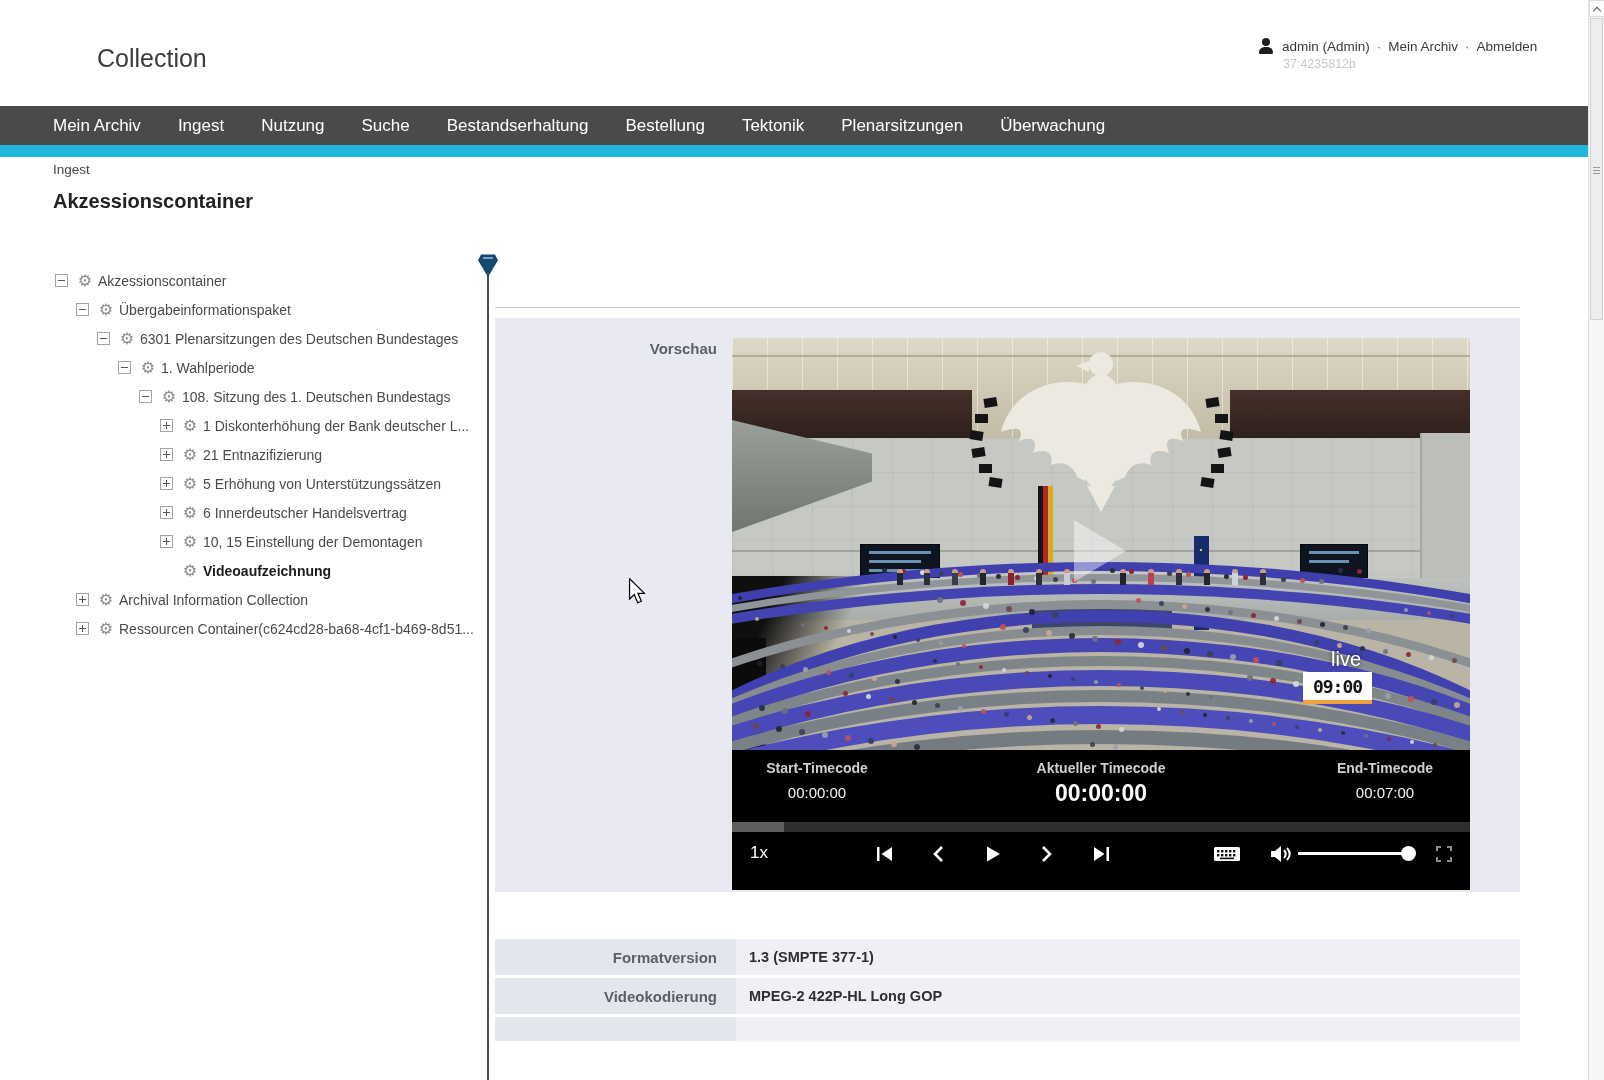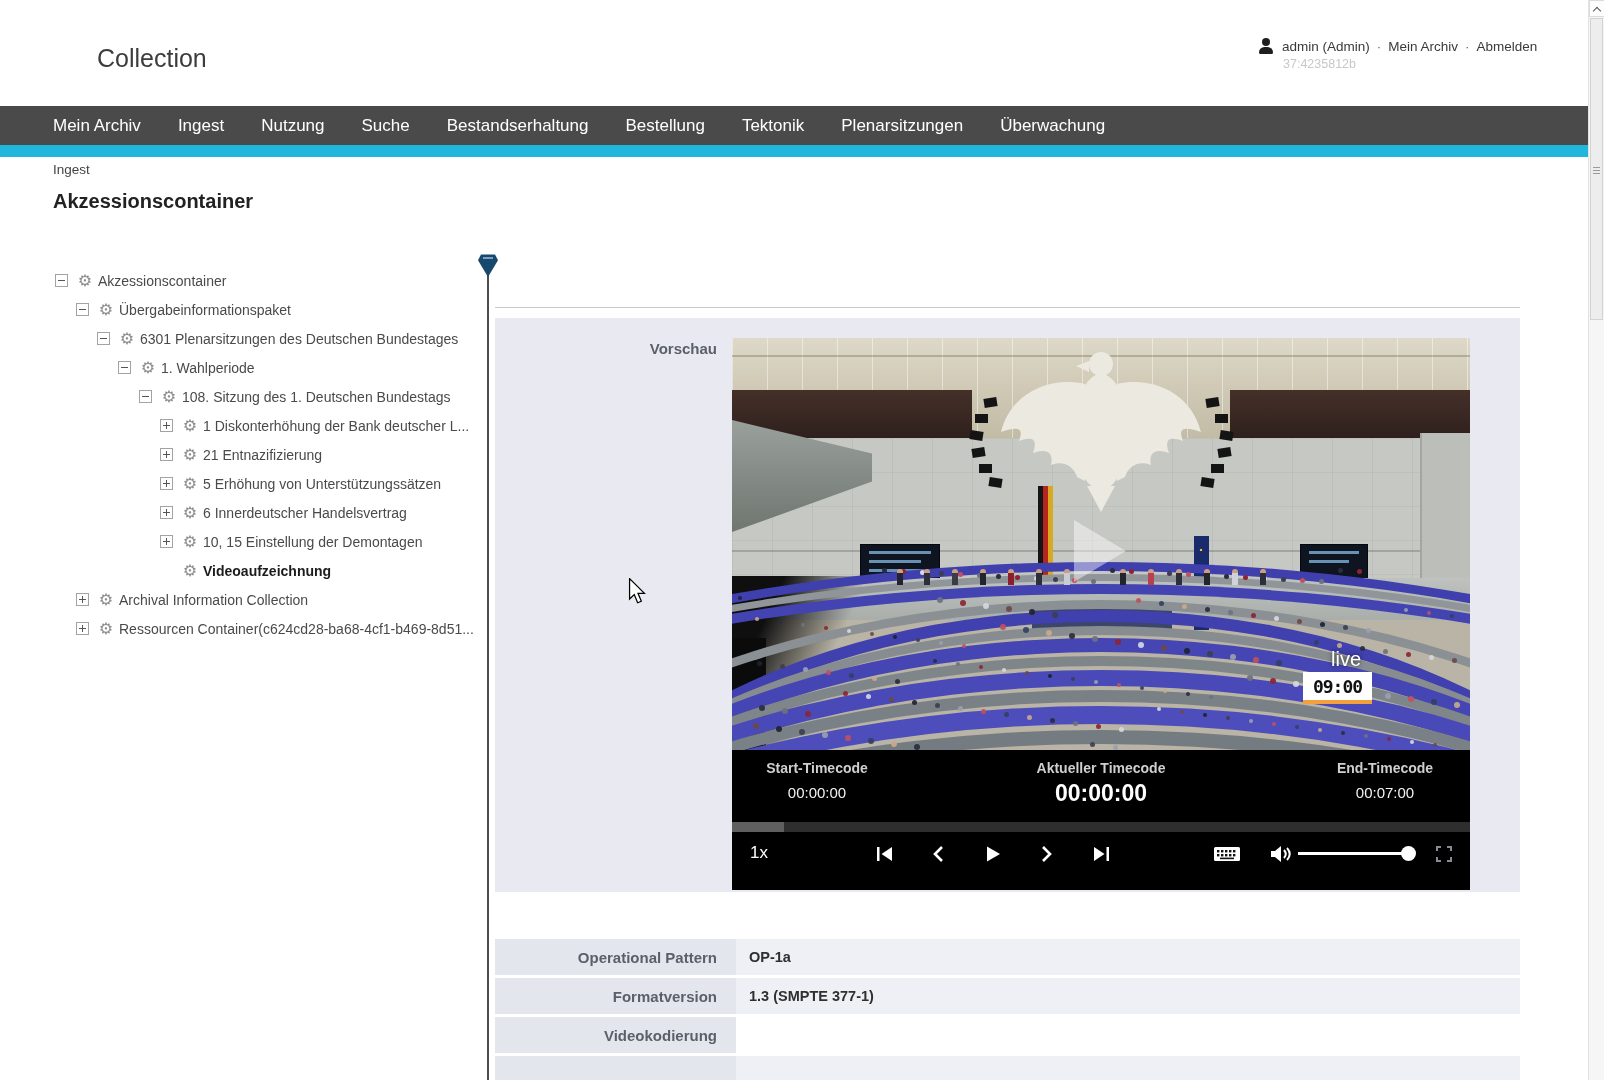--- a/index.html
+++ b/index.html
@@ -574,29 +574,26 @@
             <path d="M6 16 H2 V12"></path>
           </svg>
       </span>
     </div>
   </div>
 
   <div class="meta-table">
     <div class="meta-row">
     </div>
     <div class="meta-row">
-      <div class="meta-label">Operational Pattern</div>
-      <div class="meta-value">OP-1a</div>
-    </div>
-    <div class="meta-row">
       <div class="meta-label">Formatversion</div>
       <div class="meta-value">1.3 (SMPTE 377-1)</div>
     </div>
     <div class="meta-row">
       <div class="meta-label">Videokodierung</div>
+      <div class="meta-value">MPEG-2 422P-HL Long GOP</div>
     </div>
     <div class="meta-row stub">
       <div class="meta-label"></div>
       <div class="meta-value"></div>
     </div>
   </div>
 
 
   <div class="scrollbar">
     <div class="sb-up"></div>

